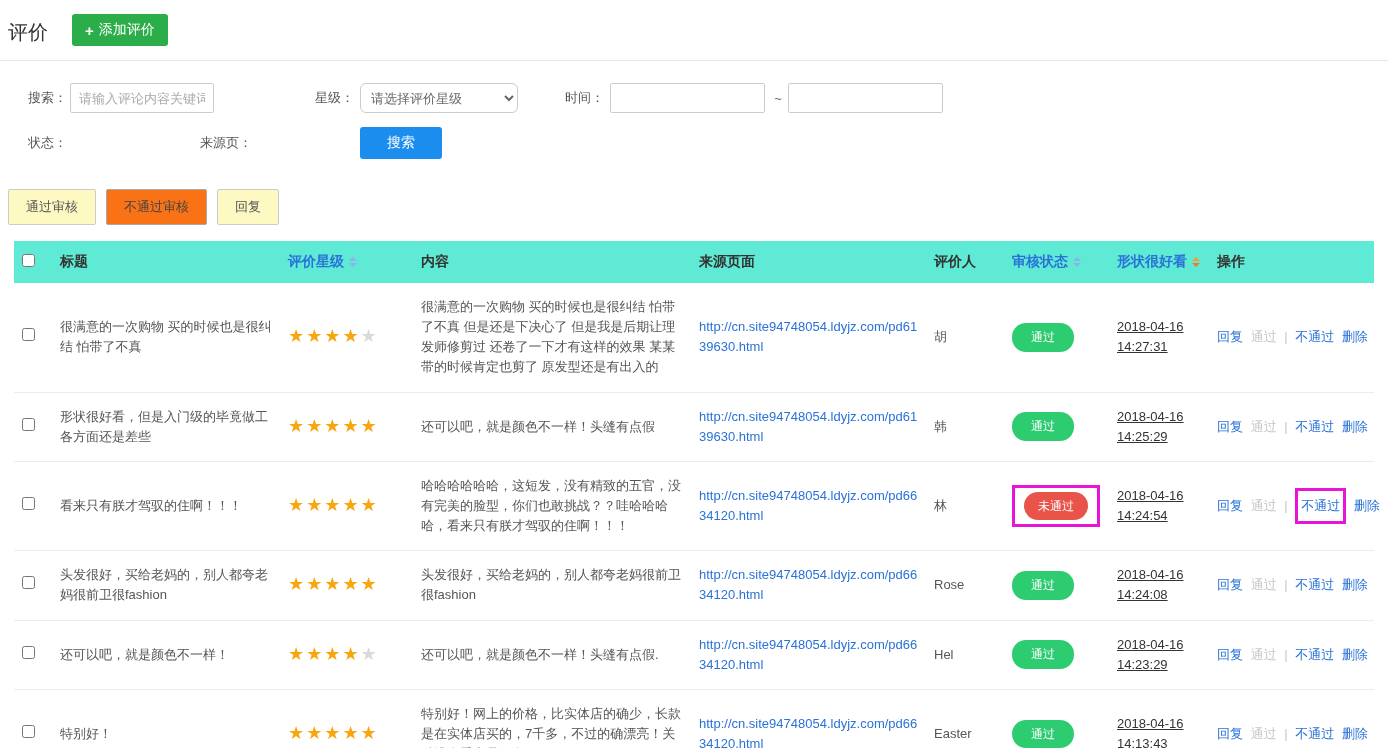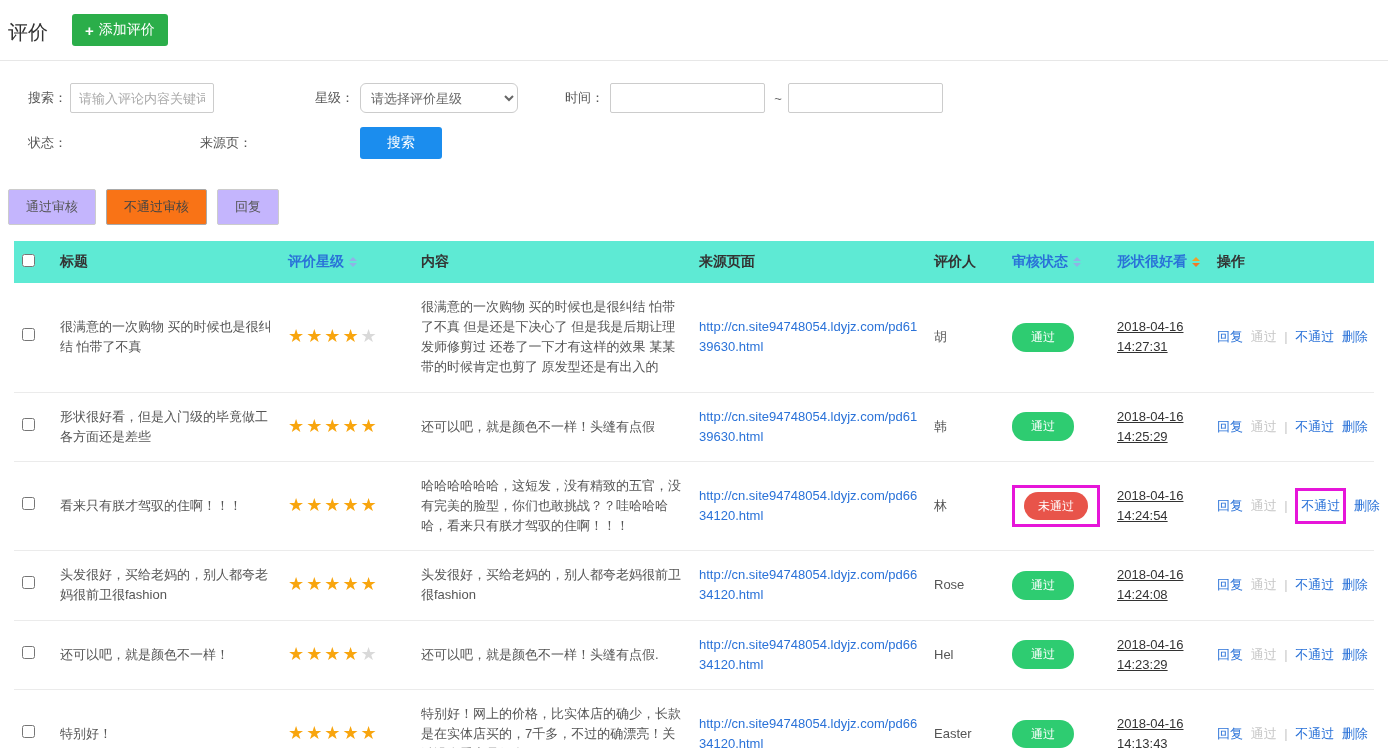--- a/index.html
+++ b/index.html
@@ -19,21 +19,21 @@
   .filter-grid input[type="text"] { width:144px; height:30px; border:1px solid #ccc; border-radius:2px; padding:4px 8px; font-size:13px; color:#333; }
   .filter-grid input[type="text"]::placeholder { color:#aaa; }
   .filter-grid input.time-input { width:155px; }
   .filter-grid select { width:158px; height:30px; border:1px solid #ccc; border-radius:6px; font-size:13px; color:#666; background:#fff; padding:2px 6px; }
   .filter-grid select.wide { width:185px; color:#333; }
   .tilde { text-align:center; color:#666; }
   .btn-search { background:#1b8dee; color:#fff; border:none; border-radius:3px; width:82px; height:32px; font-size:14px; cursor:pointer; }
 
   
   .bulk-bar { padding:10px 14px 12px 8px; display:flex; gap:10px; }
-  .btn-bulk { border:1px solid #ccc; background:#c4b5fd; color:#555; font-size:13px; padding:8px 17px; border-radius:2px; cursor:pointer; }
+  .btn-bulk { border:1px solid #ccc; background:#fef9c3; color:#555; font-size:13px; padding:8px 17px; border-radius:2px; cursor:pointer; }
   .btn-bulk.active { background:#f97316; border-color:#a9a9a9; color:#444; }
 
   
   table { border-collapse:collapse; width:1360px; margin:4px 14px 0 14px; table-layout:fixed; }
   col.c-check{width:38px} col.c-title{width:228px} col.c-stars{width:133px} col.c-content{width:278px}
   col.c-source{width:235px} col.c-reviewer{width:78px} col.c-status{width:105px} col.c-time{width:100px} col.c-actions{width:165px}
   thead th { background:#5eead4; font-size:14px; font-weight:bold; color:#333; text-align:left; padding:12px 8px; white-space:nowrap; }
   thead th.sortable { color:#2a72d8; cursor:pointer; }
   tbody td { border-bottom:1px solid #ebebeb; padding:14px 8px; vertical-align:middle; font-size:13px; color:#555; line-height:1.55; }
   tbody tr td.cell-title { color:#555; }

